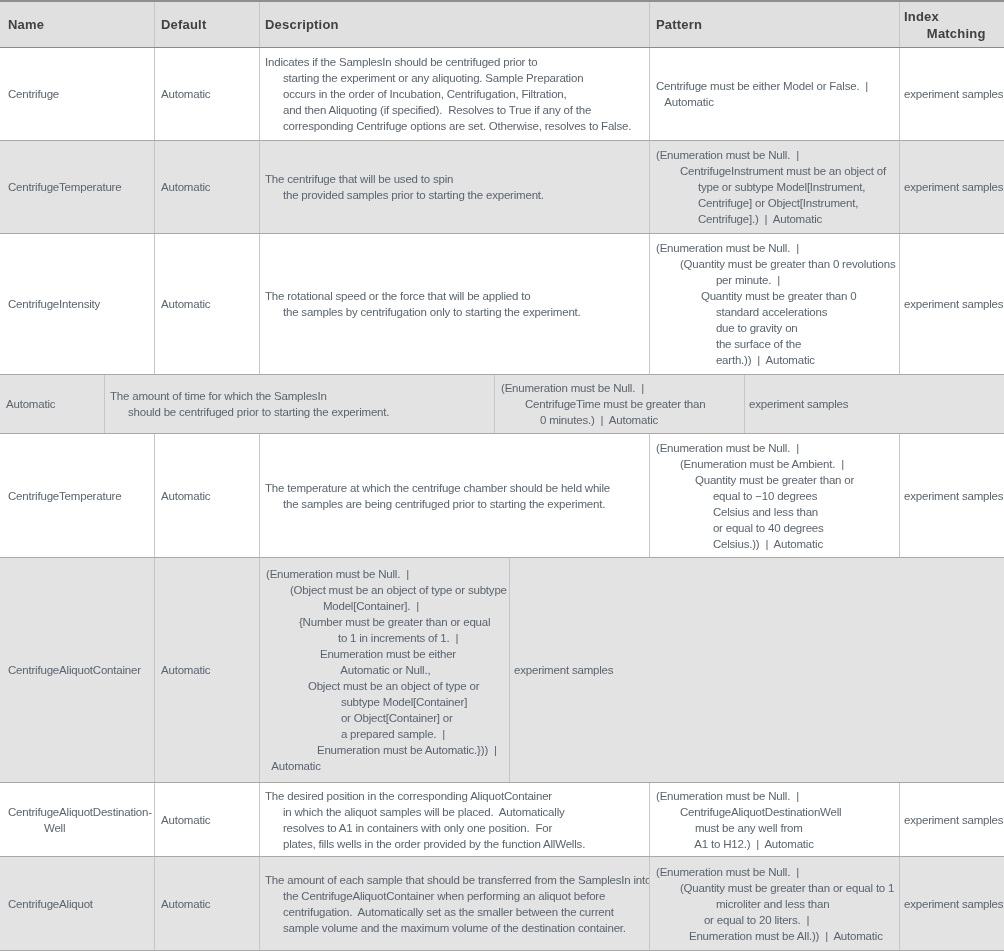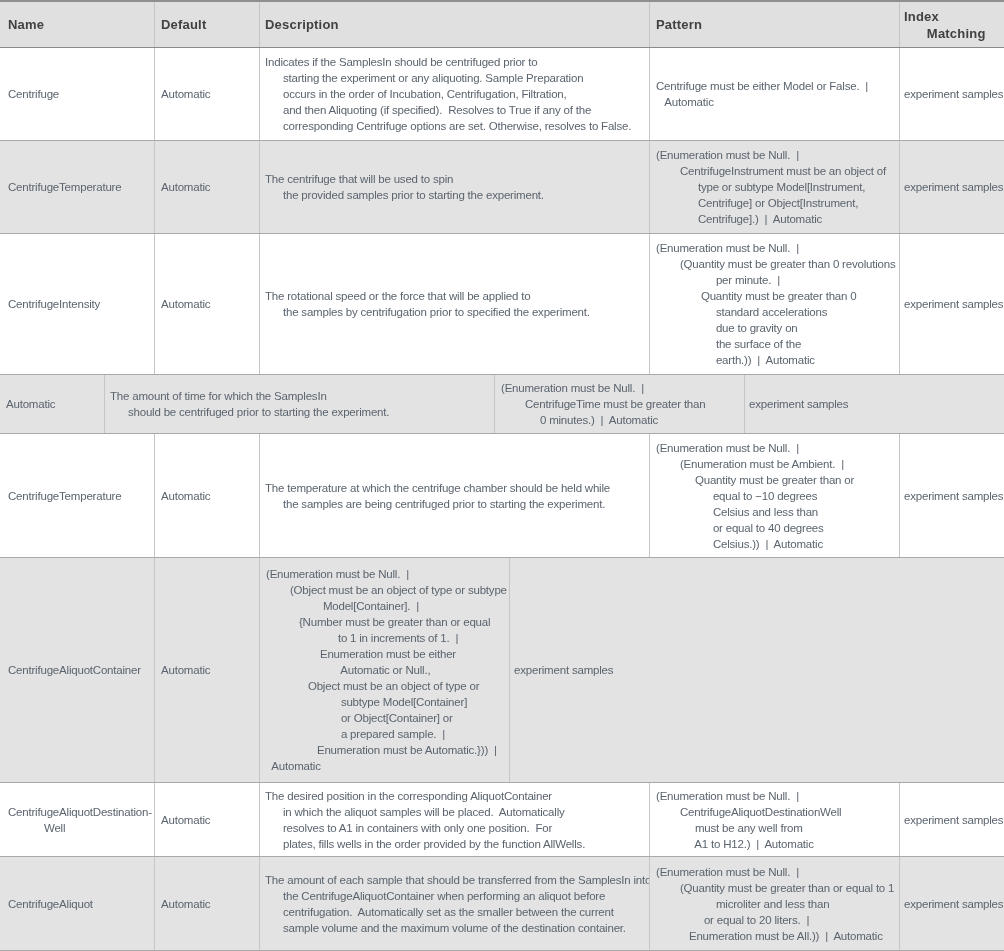--- a/index.html
+++ b/index.html
@@ -90,21 +90,21 @@
 
   <div class="row" style="height:141px">
     <div class="cell c-name">
         <div class="txt">CentrifugeIntensity</div>
       </div>
     <div class="cell c-default">
         <div class="txt">Automatic</div>
       </div>
     <div class="cell c-desc">
         <div class="txt">The rotational speed or the force that will be applied to
-      the samples by centrifugation prior to specified the experiment.</div>
+      the samples by centrifugation only to starting the experiment.</div>
       </div>
     <div class="cell c-pattern">
         <div class="txt">(Enumeration must be Null.  |
         (Quantity must be greater than 0 revolutions
                     per minute.  |
                Quantity must be greater than 0
                     standard accelerations
                     due to gravity on
                     the surface of the
                     earth.))  |  Automatic</div>

